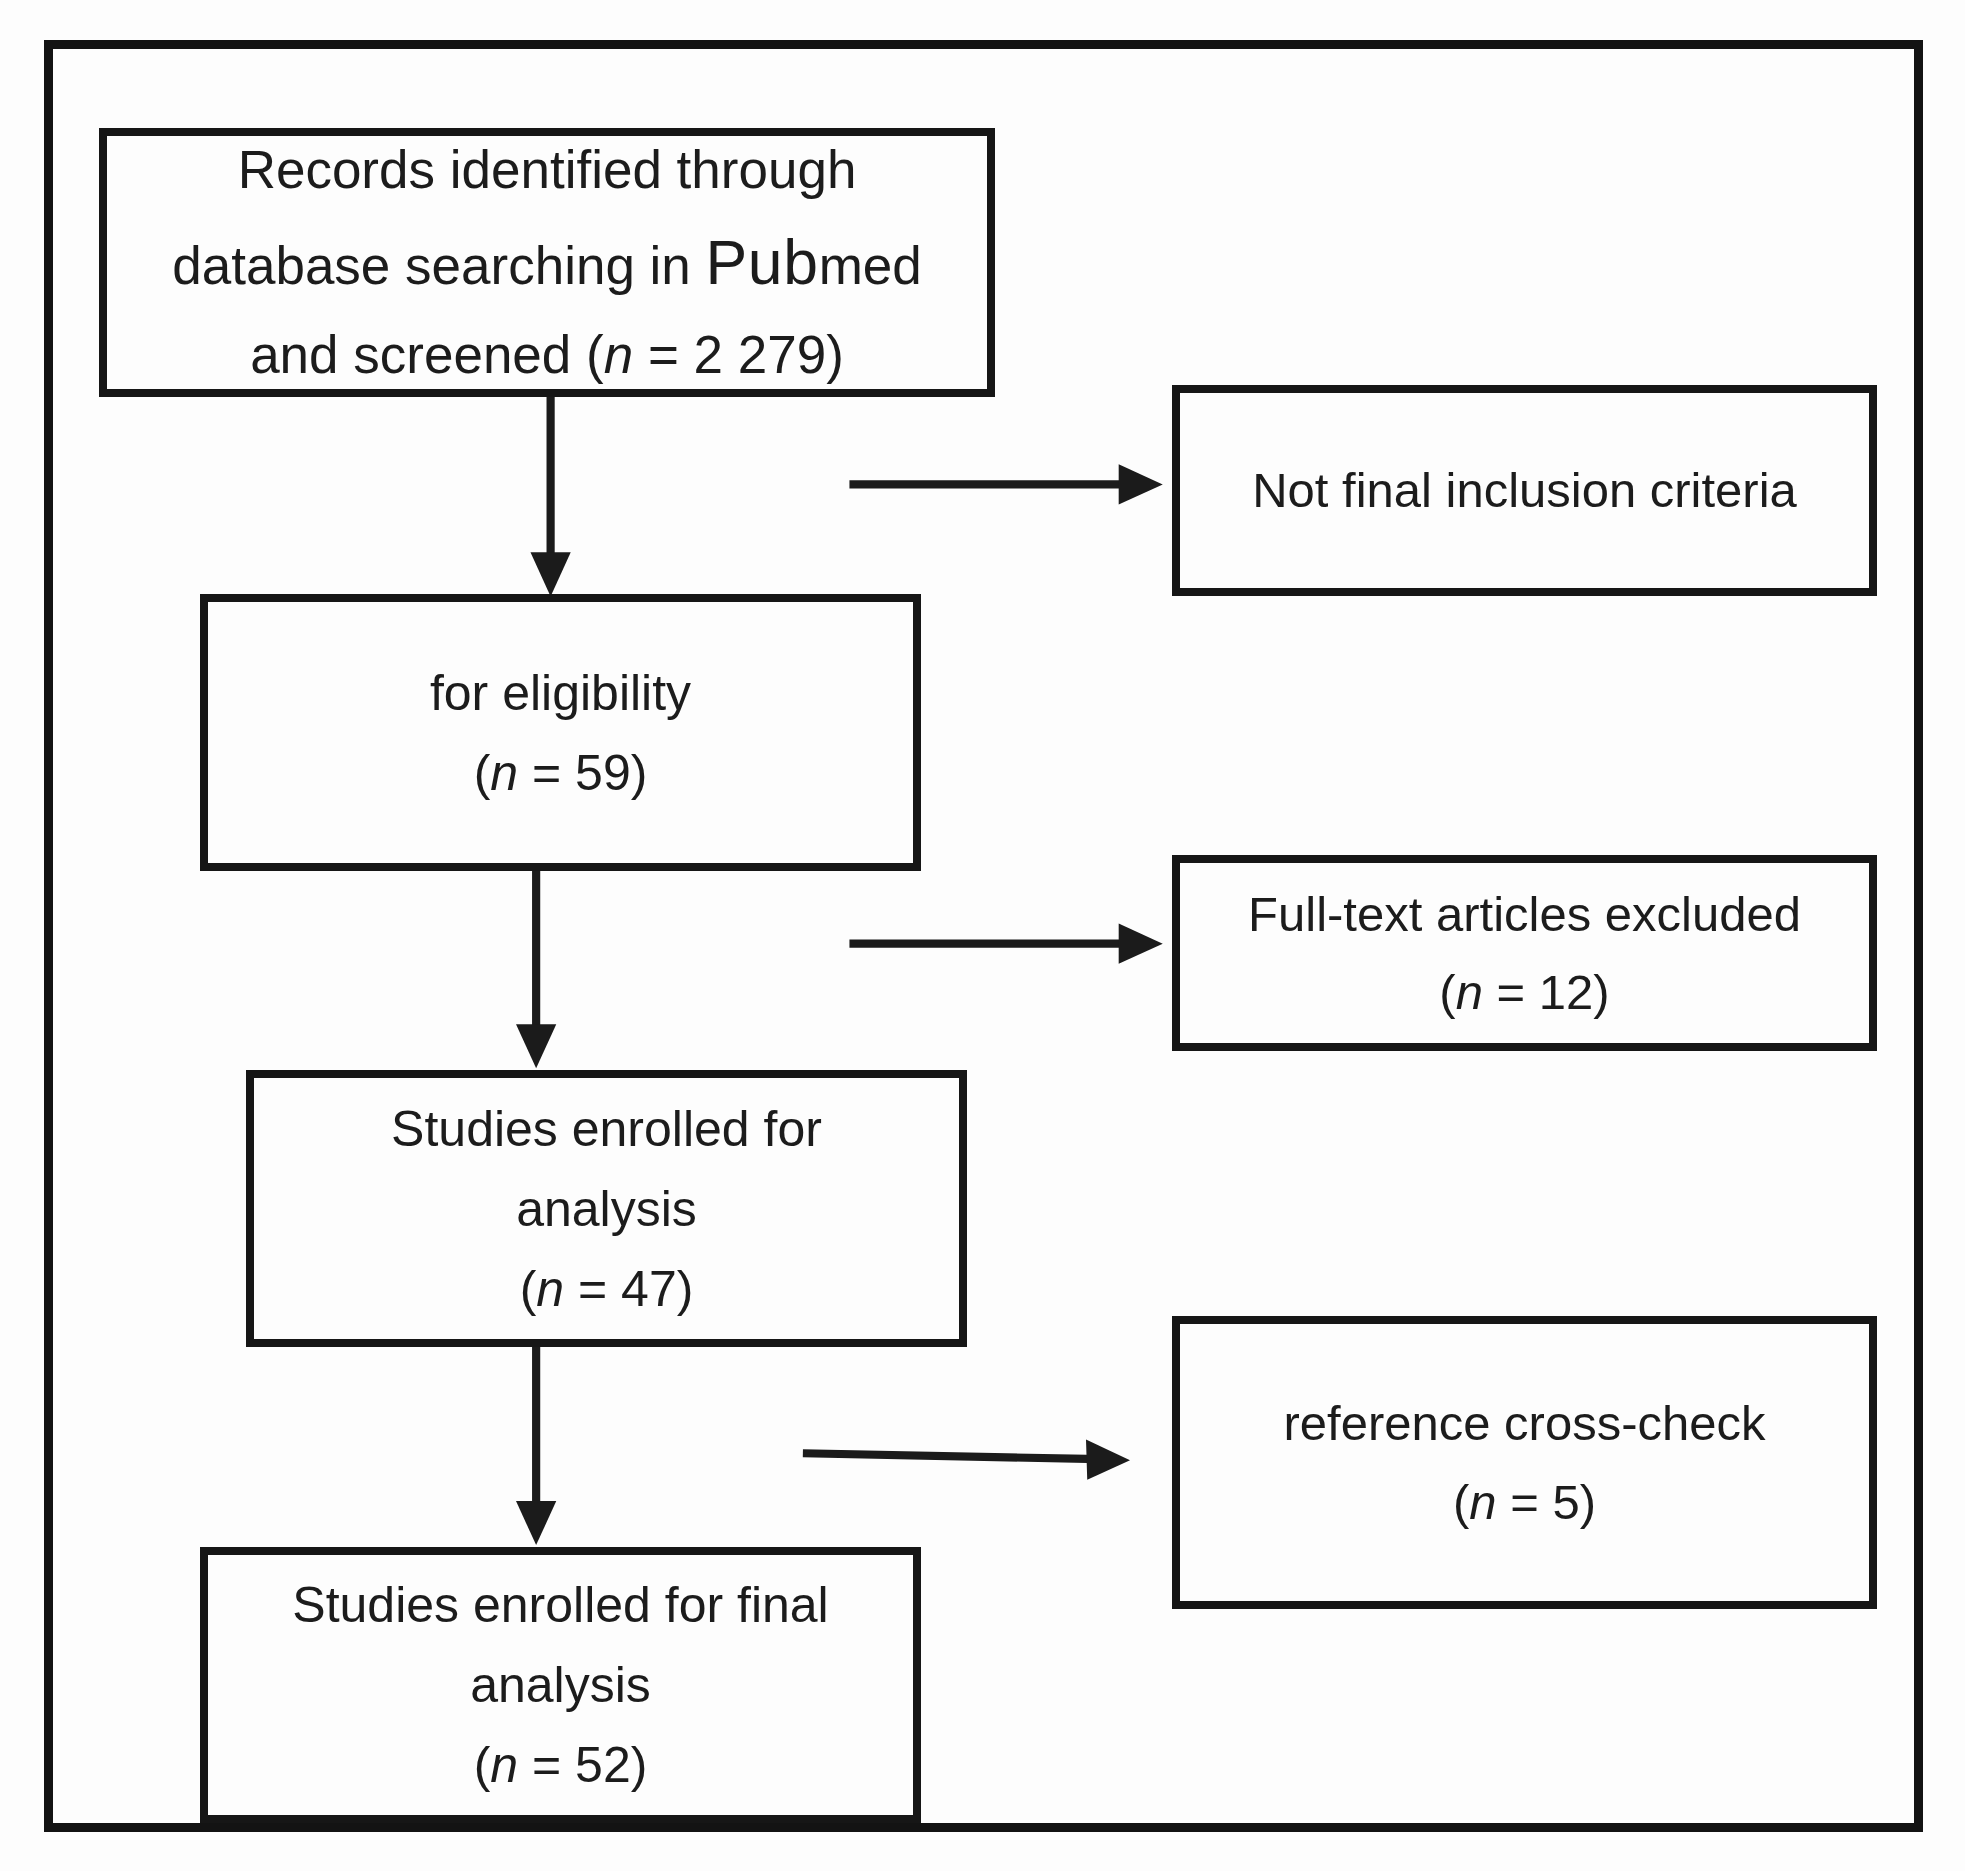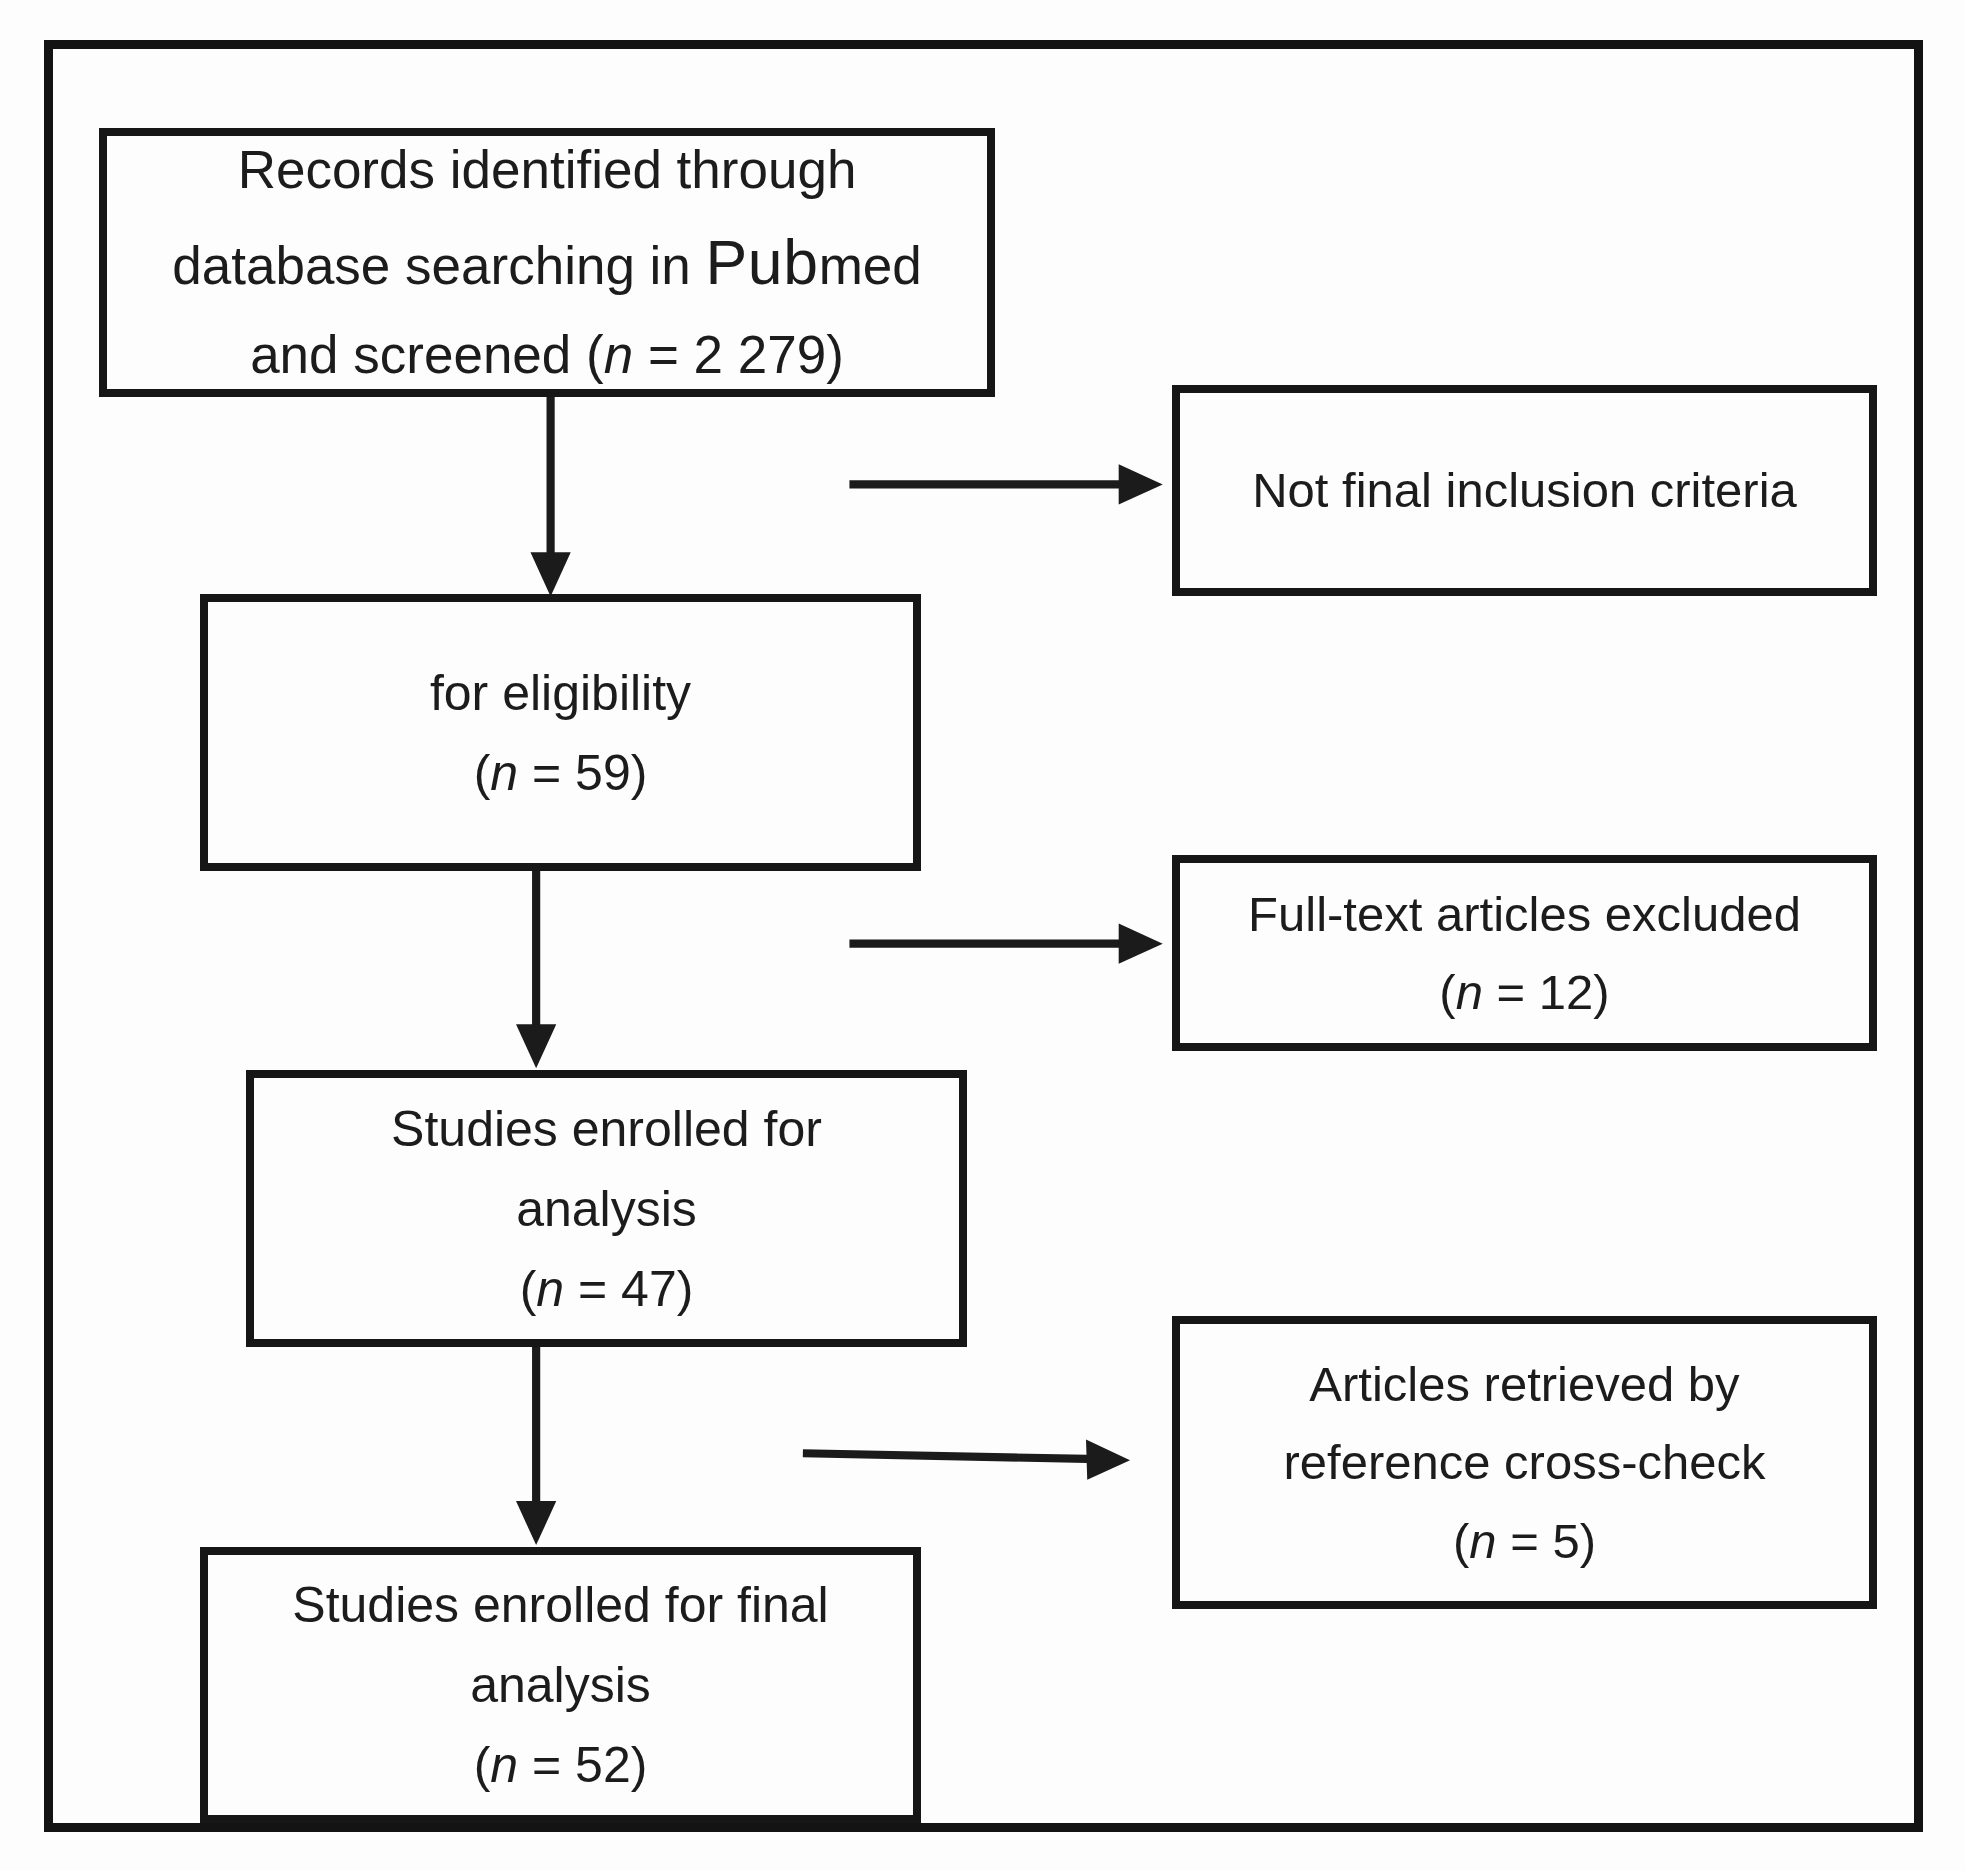--- a/index.html
+++ b/index.html
@@ -117,21 +117,20 @@
       <div class="ln">(<i>n</i> = 12)</div>
     </div>
 
   <div class="box" id="box-enrolled">
       <div class="ln">Studies enrolled for</div>
       <div class="ln">analysis</div>
       <div class="ln">(<i>n</i> = 47)</div>
     </div>
 
   <div class="box" id="box-crosscheck">
-      <div class="ln">Articles retrieved by</div>
       <div class="ln">reference cross-check</div>
       <div class="ln">(<i>n</i> = 5)</div>
     </div>
 
   <div class="box" id="box-final">
       <div class="ln">Studies enrolled for final</div>
       <div class="ln">analysis</div>
       <div class="ln">(<i>n</i> = 52)</div>
     </div>
 

